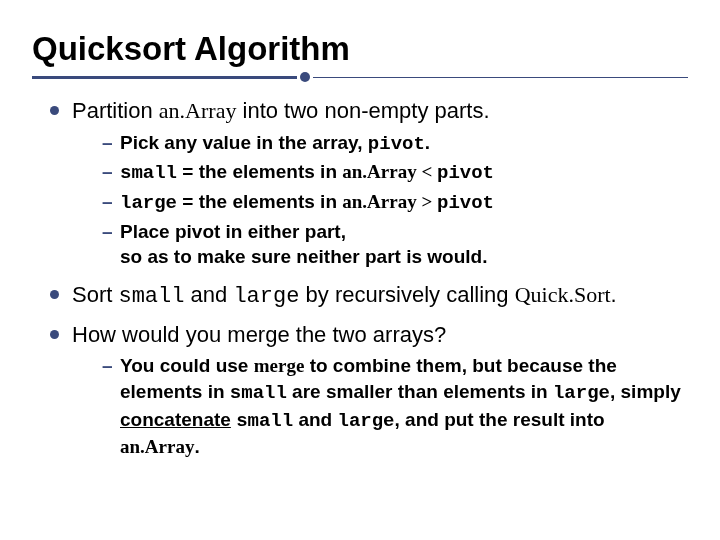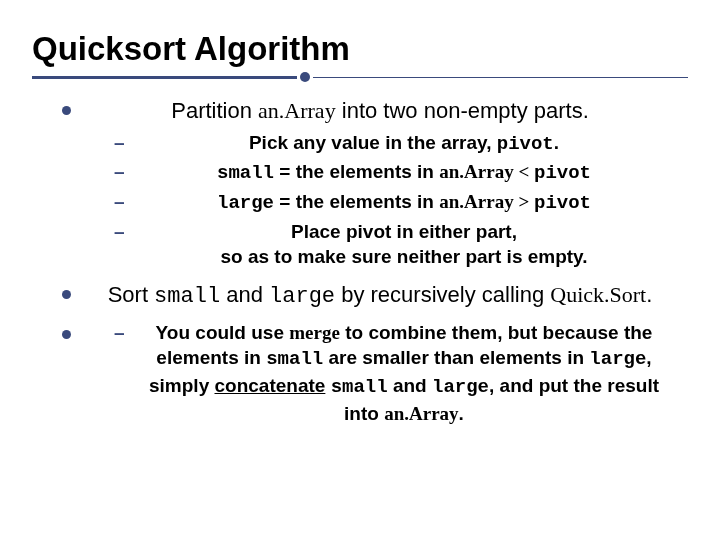--- a/index.html
+++ b/index.html
@@ -26,21 +26,21 @@
   .rule .bar{
     height:3px;background:#3a4a7c;flex:0 0 auto;width:265px;
   }
   .rule .dot{
     width:10px;height:10px;border-radius:50%;background:#3a4a7c;margin-left:3px;flex:0 0 auto;
   }
   .rule .thin{
     height:1px;background:#3a4a7c;flex:1 1 auto;margin-left:3px;
   }
   ul.top{
-    list-style:none;margin:12px;padding:0 0 0 18px;text-align:center;
+    list-style:none;margin:0;padding:0 0 0 18px;
   }
   ul.top>li{
     position:relative;
     font-size:22px;
     line-height:1.35;
     padding-left:22px;
     margin:0 0 8px 0;
   }
   ul.top>li::before{
     content:"";
@@ -87,30 +87,31 @@
           <span>Pick any value in the array, </span><span class="mono">pivot</span><span>.</span>
         </li>
         <li>
           <span class="mono">small</span><span> = the elements in </span><span class="serif">an.Array</span><span class="serif"> &lt; </span><span class="mono">pivot</span>
         </li>
         <li>
           <span class="mono">large</span><span> = the elements in </span><span class="serif">an.Array</span><span class="serif"> &gt; </span><span class="mono">pivot</span>
         </li>
         <li>
           <span>Place pivot in either part,</span><br>
-          <span>so as to make sure neither part is empty.</span>
+          <span>so as to make sure neither part is would.</span>
         </li>
       </ul>
     </li>
 
     <li>
       <span>Sort </span><span class="mono">small</span><span> and </span><span class="mono">large</span><span> by recursively calling </span><span class="serif">Quick.Sort</span><span>.</span>
     </li>
 
     <li>
+      <span>How would you merge the two arrays?</span>
       <ul class="sub">
         <li>
           <span>You could use </span><span class="serif">merge</span><span> to combine them, but because the elements in </span><span class="mono">small</span><span> are smaller than elements in </span><span class="mono">large</span><span>, simply </span><span class="u">concatenate</span><span> </span><span class="mono">small</span><span> and </span><span class="mono">large</span><span>, and put the result into </span><span class="serif">an.Array</span><span>.</span>
         </li>
       </ul>
     </li>
 
   </ul>
 </div>
 

